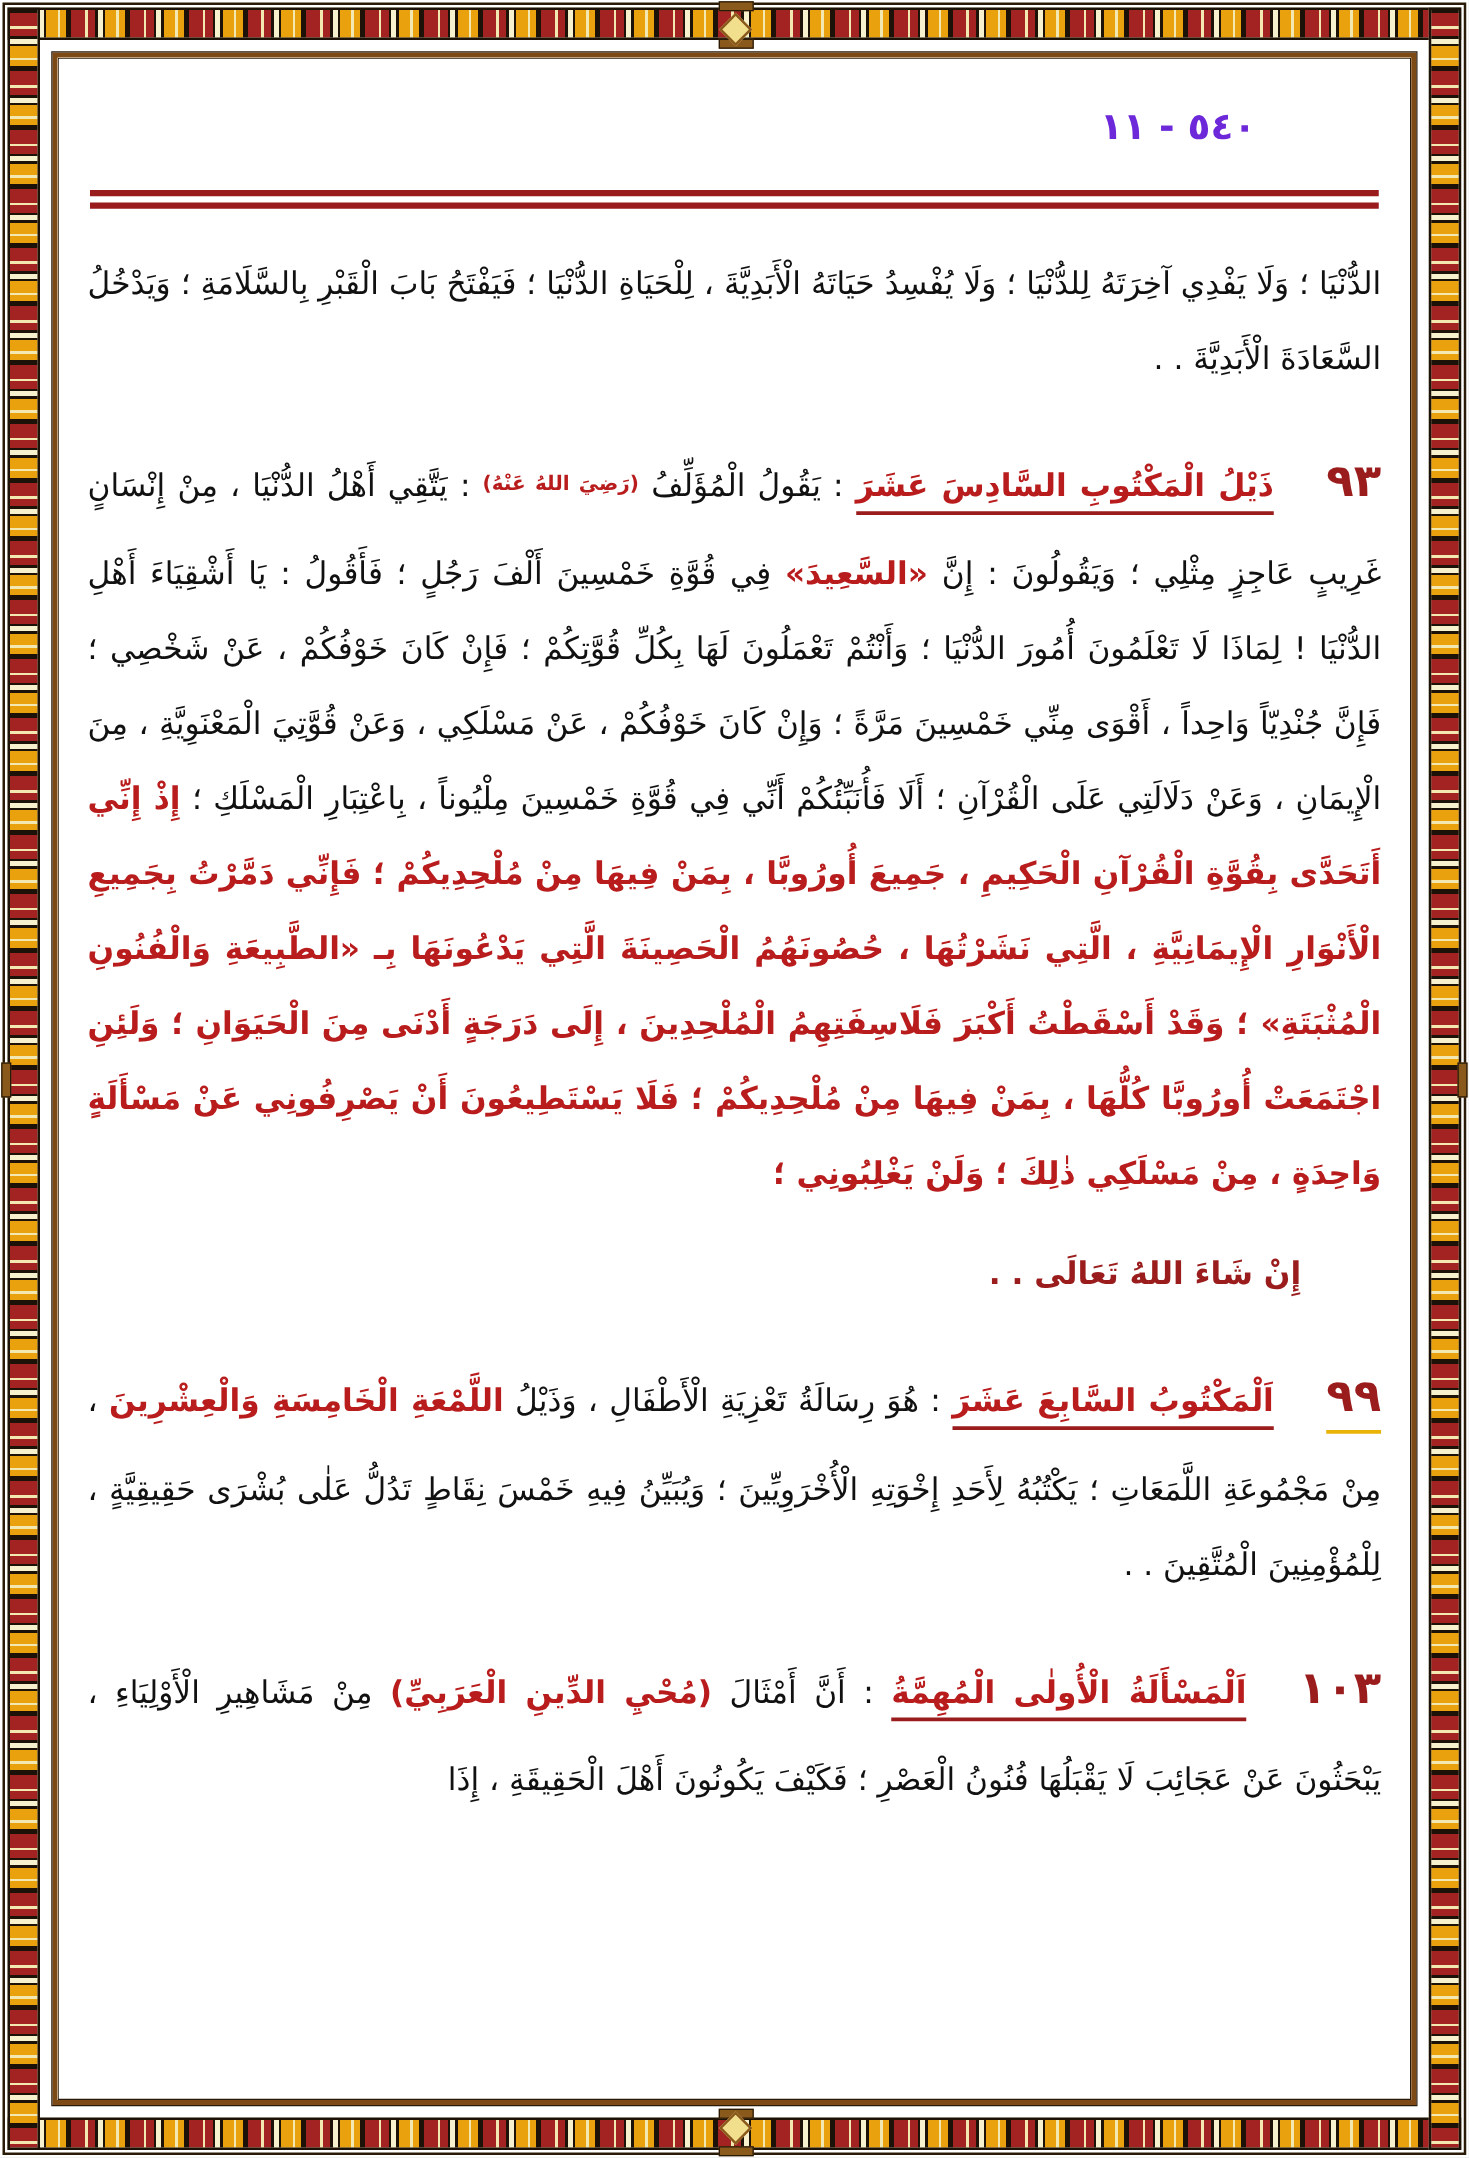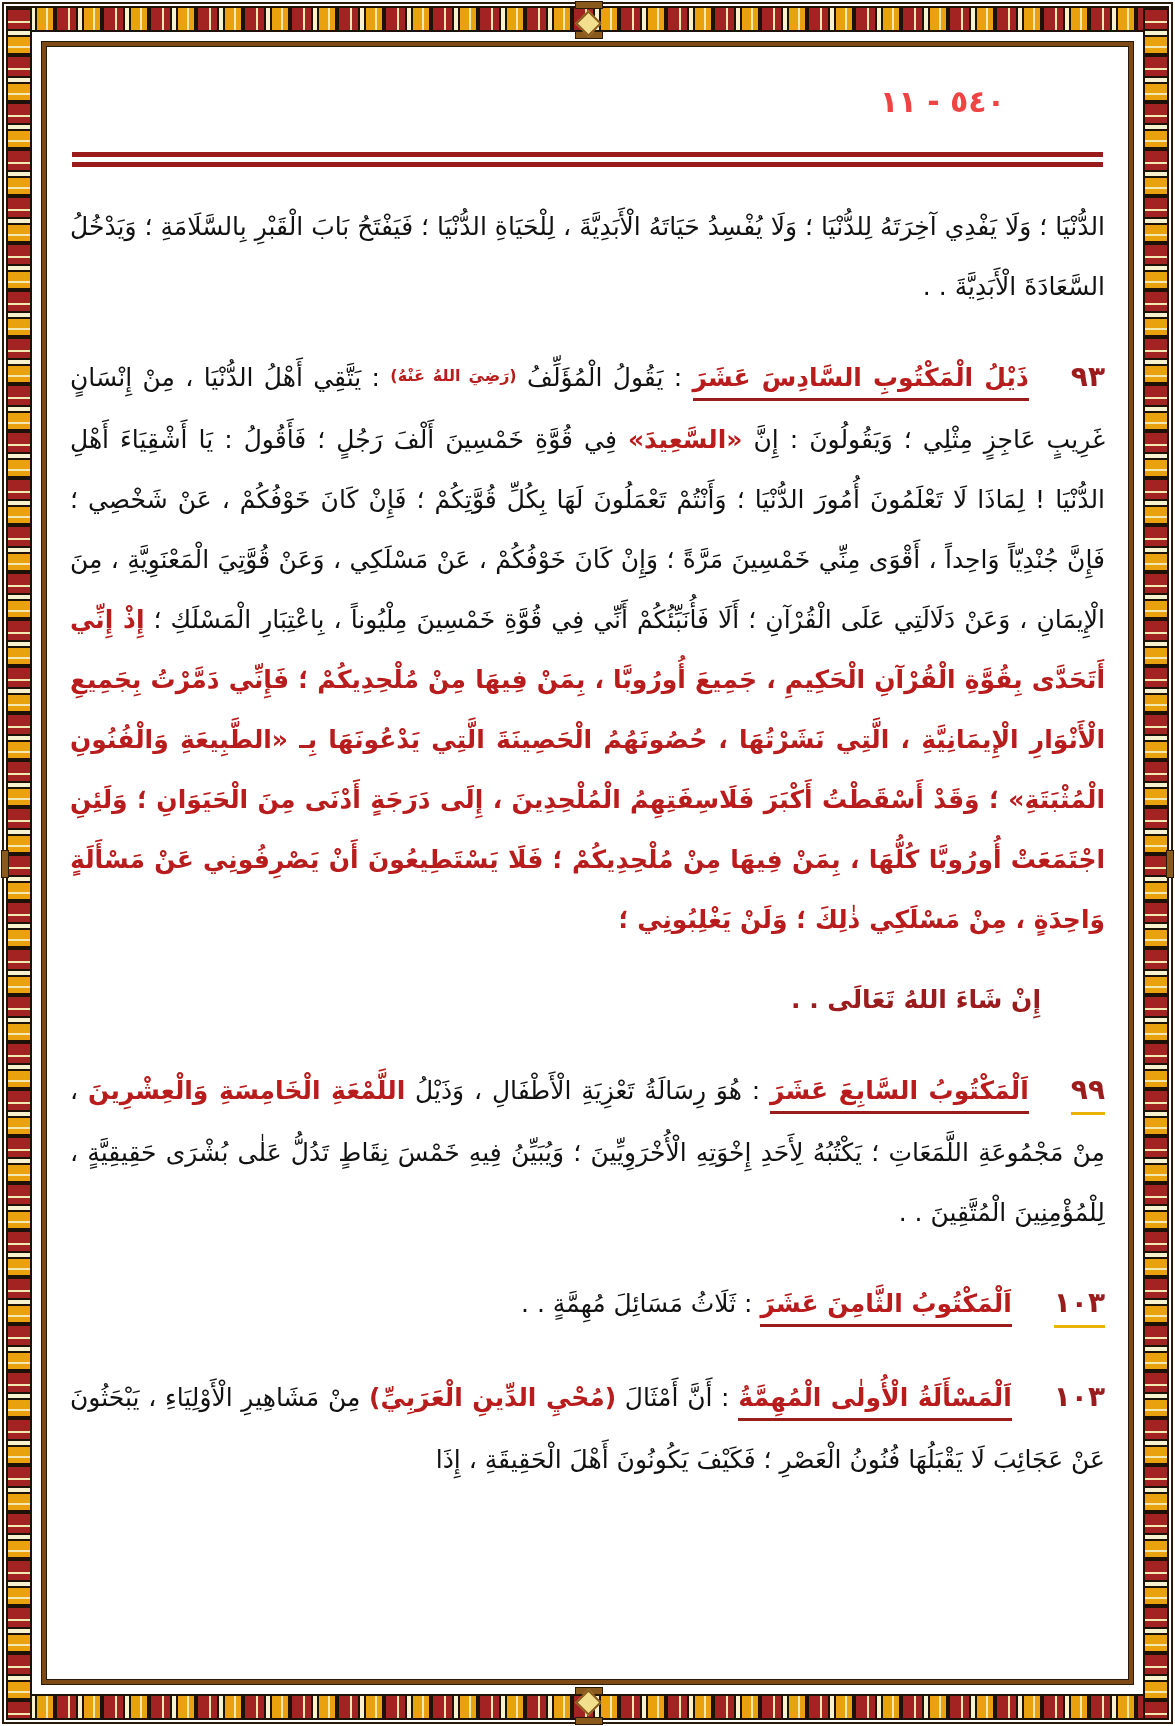--- a/index.html
+++ b/index.html
@@ -53,39 +53,39 @@
   }
   
   .content{
     position:absolute;inset:56px 70px 52px 70px;
     overflow:hidden;
     color:#111111;
   }
   .header{position:relative;height:86px;}
   .page-label{
     position:absolute;top:28px;right:100px;
-    color:#ef4444;font-weight:bold;font-size:30px;
+    color:#6d28d9;font-weight:bold;font-size:30px;
     letter-spacing:1px;white-space:nowrap;
   }
   .page-title{
     position:absolute;top:22px;left:0;right:0;
     text-align:center;color:#8e1d1d;font-weight:bold;font-size:36px;
   }
   .rule{margin:10px 2px 30px 2px;}
   .rule .bar{height:5px;background:#9a1b1b;}
   .rule .bar + .bar{margin-top:5px;}
   
   .body-text{font-size:25px;line-height:2.4;text-align:justify;}
   .para{margin:0 0 26px 0;}
   .run.black{color:#111111;}
   .run.red{color:#b91c1c;font-weight:bold;}
   .run.u2{border-bottom:3px solid #9a1c1c;padding-bottom:6px;}
   .run.small{font-size:16px;font-weight:bold;vertical-align:5px;}
   .pnum{
-    color:#9a1c1c;font-weight:bold;font-size:28px;
+    color:#9a1c1c;font-weight:bold;font-size:36px;
     margin-left:42px;white-space:nowrap;
   }
   .pnum.u{border-bottom:3px solid #eab308;padding-bottom:6px;}
   .trailing{
     margin:-6px 64px 26px 0;
     color:#9a1c1c;font-weight:bold;
   }
 </style>
 </head>
 <body>
@@ -116,18 +116,17 @@
     <div class="rule">
       <div class="bar"></div>
       <div class="bar"></div>
     </div>
 
     <div class="body-text">
         <div class="para"><span class="run black">الدُّنْيَا ؛ وَلَا يَفْدِي آخِرَتَهُ لِلدُّنْيَا ؛ وَلَا يُفْسِدُ حَيَاتَهُ الْأَبَدِيَّةَ ، لِلْحَيَاةِ الدُّنْيَا ؛ فَيَفْتَحُ بَابَ الْقَبْرِ بِالسَّلَامَةِ ؛ وَيَدْخُلُ السَّعَادَةَ الْأَبَدِيَّةَ . .</span></div>
         <div class="para"><span class="pnum">٩٣</span><span class="run red u2">ذَيْلُ الْمَكْتُوبِ السَّادِسَ عَشَرَ</span><span class="run black"> : يَقُولُ الْمُؤَلِّفُ </span><span class="run red small">(رَضِيَ اللهُ عَنْهُ)</span><span class="run black"> : يَتَّقِي أَهْلُ الدُّنْيَا ، مِنْ إِنْسَانٍ غَرِيبٍ عَاجِزٍ مِثْلِي ؛ وَيَقُولُونَ : إِنَّ </span><span class="run red">«السَّعِيدَ»</span><span class="run black"> فِي قُوَّةِ خَمْسِينَ أَلْفَ رَجُلٍ ؛ فَأَقُولُ : يَا أَشْقِيَاءَ أَهْلِ الدُّنْيَا ! لِمَاذَا لَا تَعْلَمُونَ أُمُورَ الدُّنْيَا ؛ وَأَنْتُمْ تَعْمَلُونَ لَهَا بِكُلِّ قُوَّتِكُمْ ؛ فَإِنْ كَانَ خَوْفُكُمْ ، عَنْ شَخْصِي ؛ فَإِنَّ جُنْدِيّاً وَاحِداً ، أَقْوَى مِنِّي خَمْسِينَ مَرَّةً ؛ وَإِنْ كَانَ خَوْفُكُمْ ، عَنْ مَسْلَكِي ، وَعَنْ قُوَّتِيَ الْمَعْنَوِيَّةِ ، مِنَ الْإِيمَانِ ، وَعَنْ دَلَالَتِي عَلَى الْقُرْآنِ ؛ أَلَا فَأُنَبِّئُكُمْ أَنِّي فِي قُوَّةِ خَمْسِينَ مِلْيُوناً ، بِاعْتِبَارِ الْمَسْلَكِ ؛ </span><span class="run red">إِذْ إِنِّي أَتَحَدَّى بِقُوَّةِ الْقُرْآنِ الْحَكِيمِ ، جَمِيعَ أُورُوبَّا ، بِمَنْ فِيهَا مِنْ مُلْحِدِيكُمْ ؛ فَإِنِّي دَمَّرْتُ بِجَمِيعِ الْأَنْوَارِ الْإِيمَانِيَّةِ ، الَّتِي نَشَرْتُهَا ، حُصُونَهُمُ الْحَصِينَةَ الَّتِي يَدْعُونَهَا بِـ «الطَّبِيعَةِ وَالْفُنُونِ الْمُثْبَتَةِ» ؛ وَقَدْ أَسْقَطْتُ أَكْبَرَ فَلَاسِفَتِهِمُ الْمُلْحِدِينَ ، إِلَى دَرَجَةٍ أَدْنَى مِنَ الْحَيَوَانِ ؛ وَلَئِنِ اجْتَمَعَتْ أُورُوبَّا كُلُّهَا ، بِمَنْ فِيهَا مِنْ مُلْحِدِيكُمْ ؛ فَلَا يَسْتَطِيعُونَ أَنْ يَصْرِفُونِي عَنْ مَسْأَلَةٍ وَاحِدَةٍ ، مِنْ مَسْلَكِي ذٰلِكَ ؛ وَلَنْ يَغْلِبُونِي ؛</span></div>
         <div class="trailing">إِنْ شَاءَ اللهُ تَعَالَى . .</div>
         <div class="para"><span class="pnum u">٩٩</span><span class="run red u2">اَلْمَكْتُوبُ السَّابِعَ عَشَرَ</span><span class="run black"> : هُوَ رِسَالَةُ تَعْزِيَةِ الْأَطْفَالِ ، وَذَيْلُ </span><span class="run red">اللَّمْعَةِ الْخَامِسَةِ وَالْعِشْرِينَ</span><span class="run black"> ، مِنْ مَجْمُوعَةِ اللَّمَعَاتِ ؛ يَكْتُبُهُ لِأَحَدِ إِخْوَتِهِ الْأُخْرَوِيِّينَ ؛ وَيُبَيِّنُ فِيهِ خَمْسَ نِقَاطٍ تَدُلُّ عَلٰى بُشْرَى حَقِيقِيَّةٍ ، لِلْمُؤْمِنِينَ الْمُتَّقِينَ . .</span></div>
-        <div class="para"><span class="pnum u">١٠٣</span><span class="run red u2">اَلْمَكْتُوبُ الثَّامِنَ عَشَرَ</span><span class="run black"> : ثَلَاثُ مَسَائِلَ مُهِمَّةٍ . .</span></div>
         <div class="para"><span class="pnum">١٠٣</span><span class="run red u2">اَلْمَسْأَلَةُ الْأُولٰى الْمُهِمَّةُ</span><span class="run black"> : أَنَّ أَمْثَالَ </span><span class="run red">(مُحْيِ الدِّينِ الْعَرَبِيِّ)</span><span class="run black"> مِنْ مَشَاهِيرِ الْأَوْلِيَاءِ ، يَبْحَثُونَ عَنْ عَجَائِبَ لَا يَقْبَلُهَا فُنُونُ الْعَصْرِ ؛ فَكَيْفَ يَكُونُونَ أَهْلَ الْحَقِيقَةِ ، إِذَا</span></div>
       </div>
 
   </div>
 </div>
 
 </body></html>

